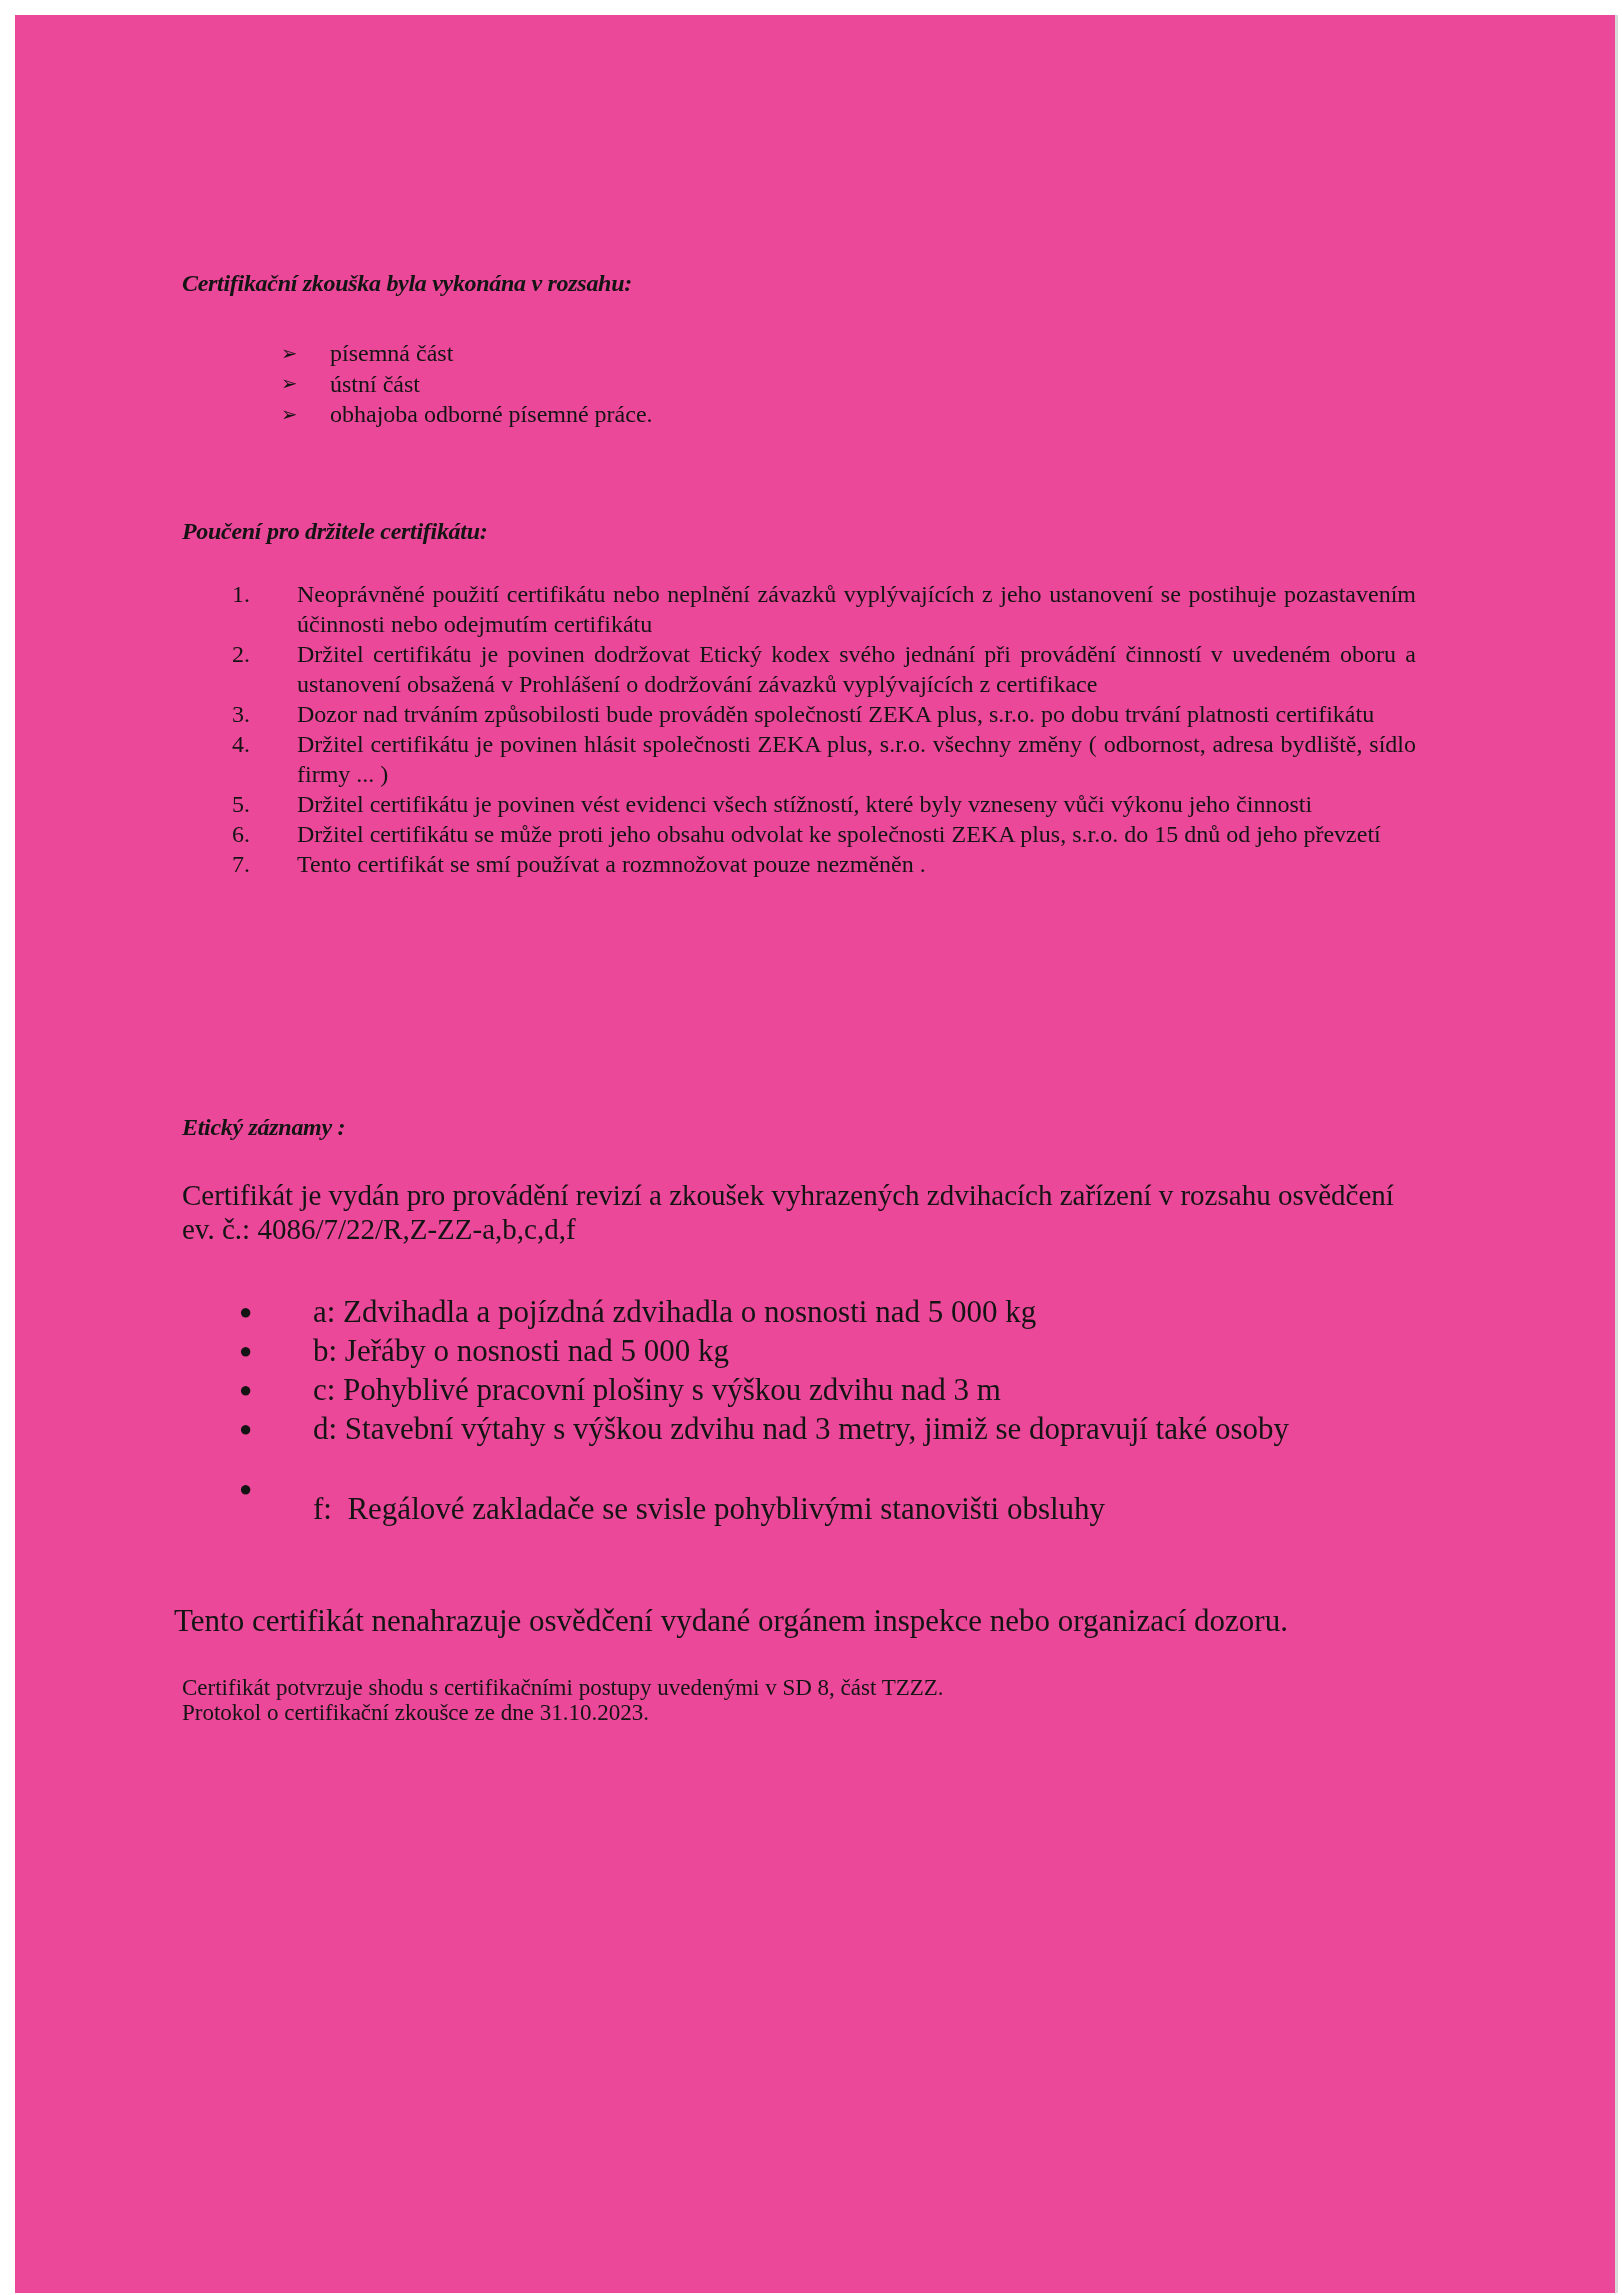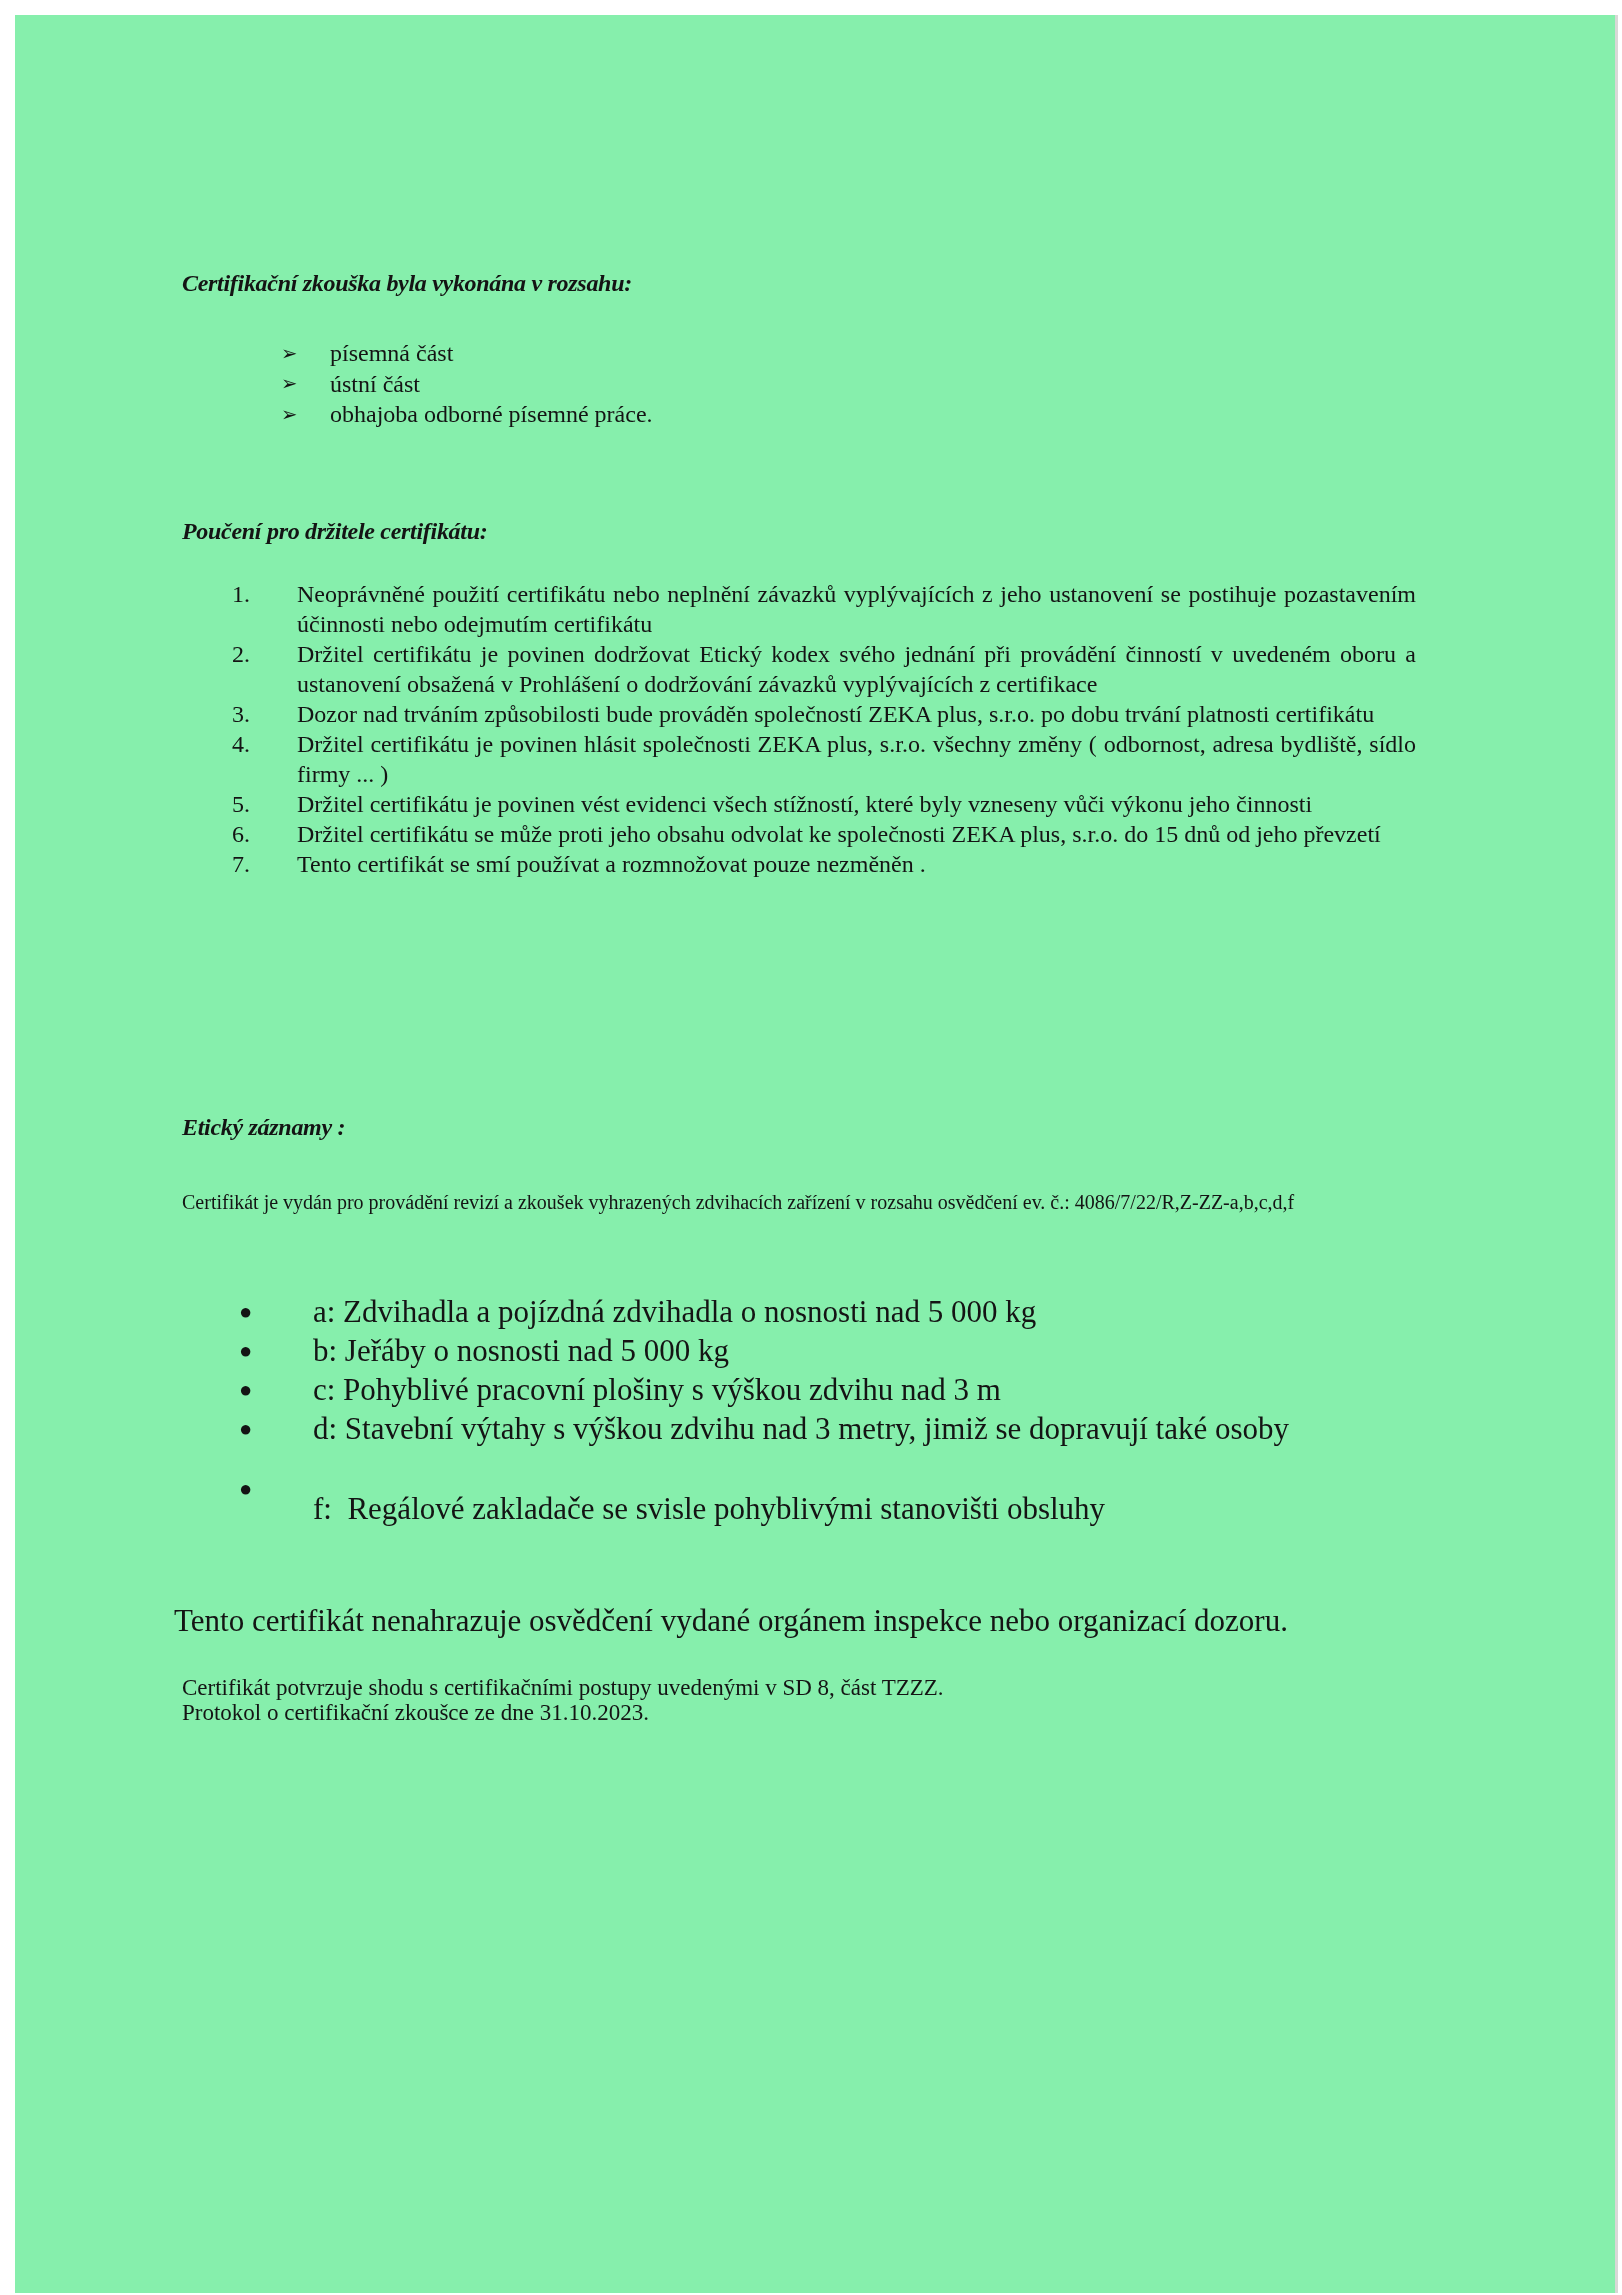--- a/index.html
+++ b/index.html
@@ -14,21 +14,21 @@
     overflow: hidden;
     font-family: "Liberation Serif", "DejaVu Serif", serif;
     color: #141414;
   }
   .paper {
     position: absolute;
     left: 15px;
     top: 15px;
     width: 1603px;
     height: 2278px;
-    background: #86efac;
+    background: #ec4899;
     border-right: 3.9px solid #d8d8d6;
     box-sizing: border-box;
   }
   .block {
     position: absolute;
   }
   .heading {
     font-weight: bold;
     font-style: italic;
     font-size: 24px;
@@ -69,22 +69,22 @@
   }
   .num-item .txt {
     flex: 1;
     text-align: justify;
     text-align-last: left;
   }
   .official-para {
     left: 182px;
     top: 1178px;
     width: 1237px;
-    font-size: 20px;
-    line-height: 48px;
+    font-size: 29px;
+    line-height: 34px;
   }
   .dot-list {
     left: 239px;
     top: 1292px;
     font-size: 31px;
     line-height: 39px;
   }
   .dot-item {
     display: flex;
     align-items: center;

